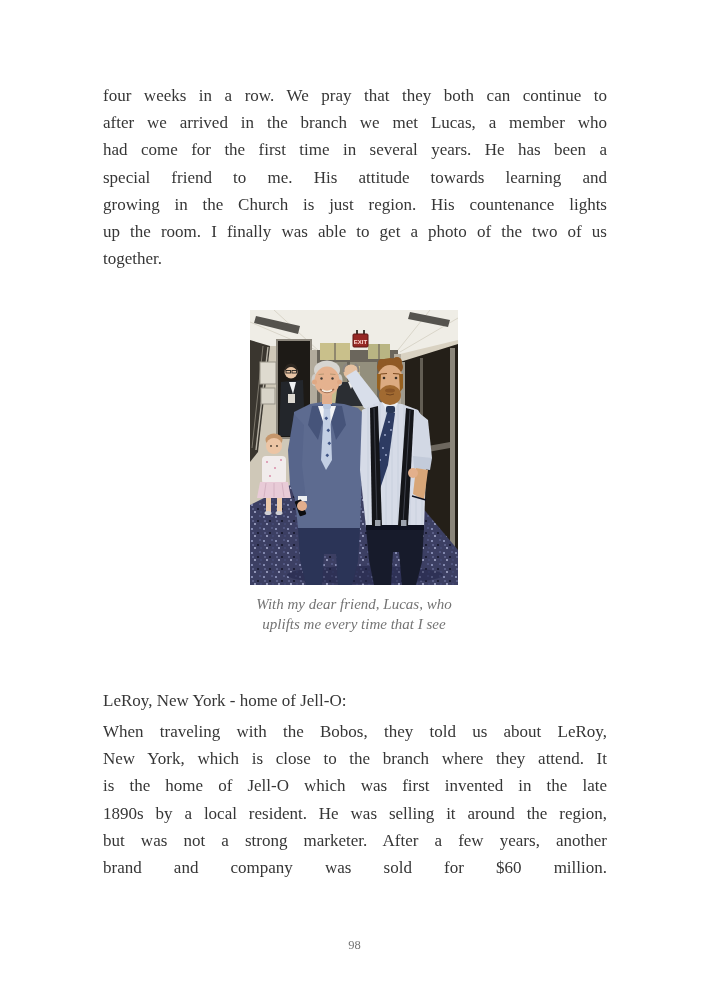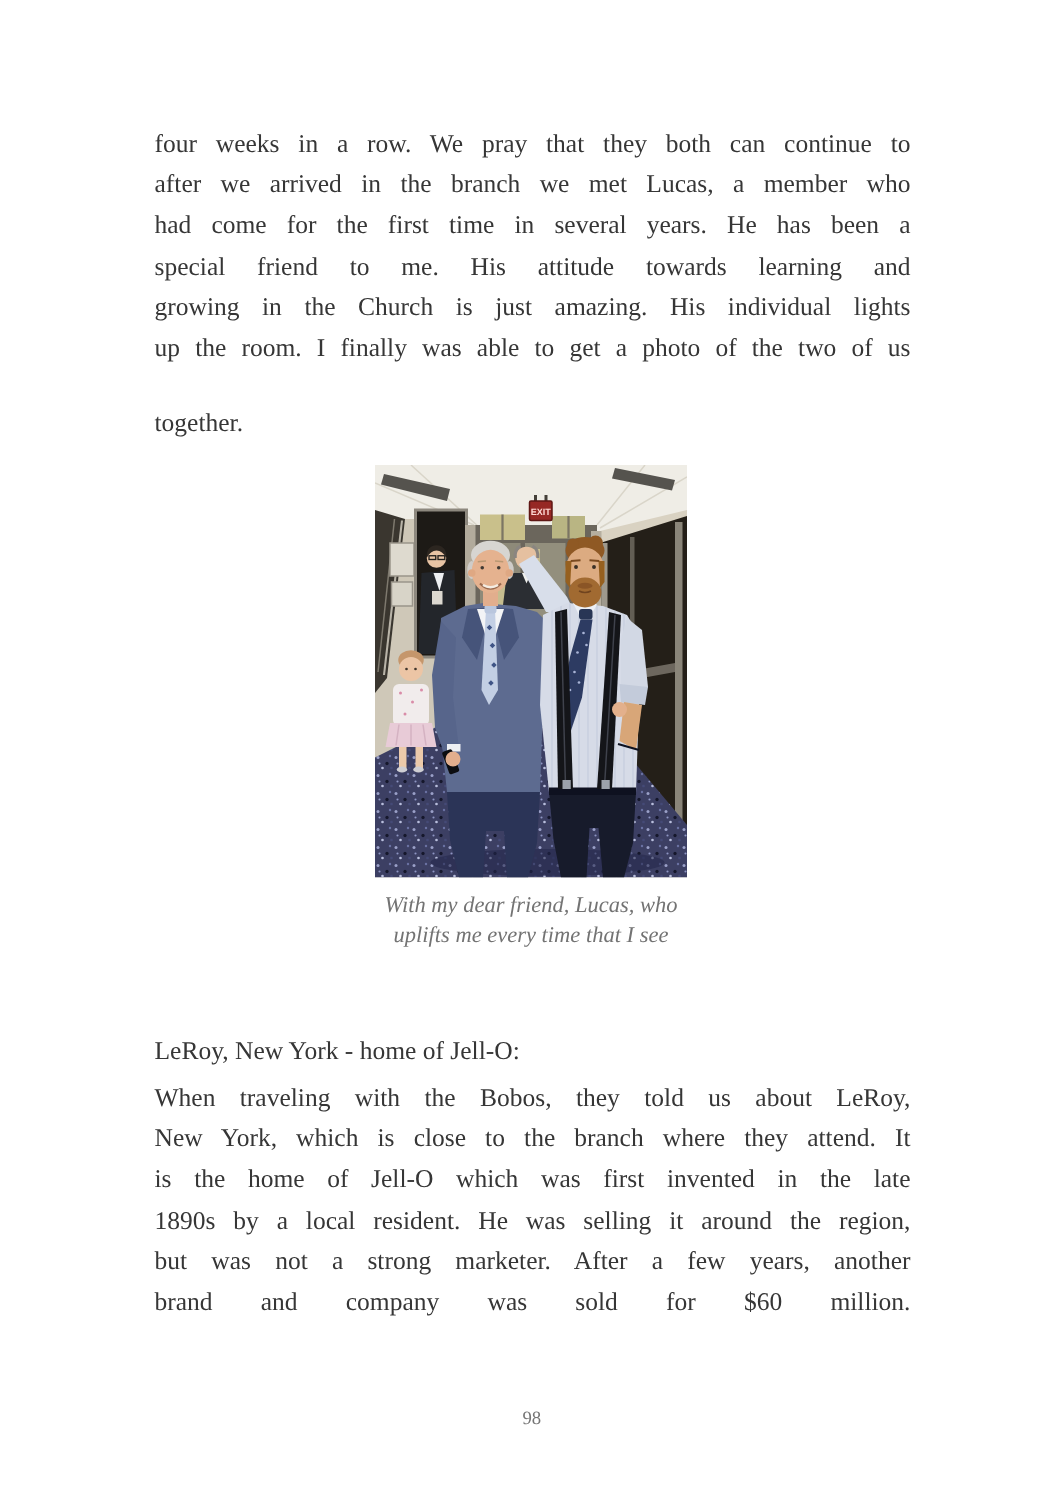--- a/index.html
+++ b/index.html
@@ -14,21 +14,21 @@
   }
   .para {
     position: absolute;
     left: 103px;
     width: 504px;
     font-size: 17px;
     line-height: 27.2px;
     color: #363636;
   }
   .para .line { text-align: justify; text-align-last: justify; }
-  .para .line.last { text-align-last: left; margin-top: 23px; }
+  .para .line.last { text-align-last: left; }
   #p1 { top: 82px; }
   #p2 { top: 718px; }
   .figure {
     position: absolute;
     left: 250px;
     top: 310px;
     width: 208px;
     margin: 0;
   }
   .photo-svg { display: block; width: 208px; height: 275px; }
@@ -61,21 +61,21 @@
 </head>
 <body>
 
 <div class="page">
 
   <div class="para" id="p1">
       <div class="line">four weeks in a row. We pray that they both can continue to</div>
       <div class="line">after we arrived in the branch we met Lucas, a member who</div>
       <div class="line">had come for the first time in several years. He has been a</div>
       <div class="line">special friend to me. His attitude towards learning and</div>
-      <div class="line">growing in the Church is just amazing. His individual lights</div>
+      <div class="line">growing in the Church is just region. His countenance lights</div>
       <div class="line">up the room. I finally was able to get a photo of the two of us</div>
       <div class="line last">together.</div>
     </div>
 
   <figure class="figure">
     <svg class="photo-svg" viewBox="0 0 208 275" role="img">
 
       <rect x="0" y="0" width="208" height="275" fill="#d9d2c2"></rect>
 
       <g>

